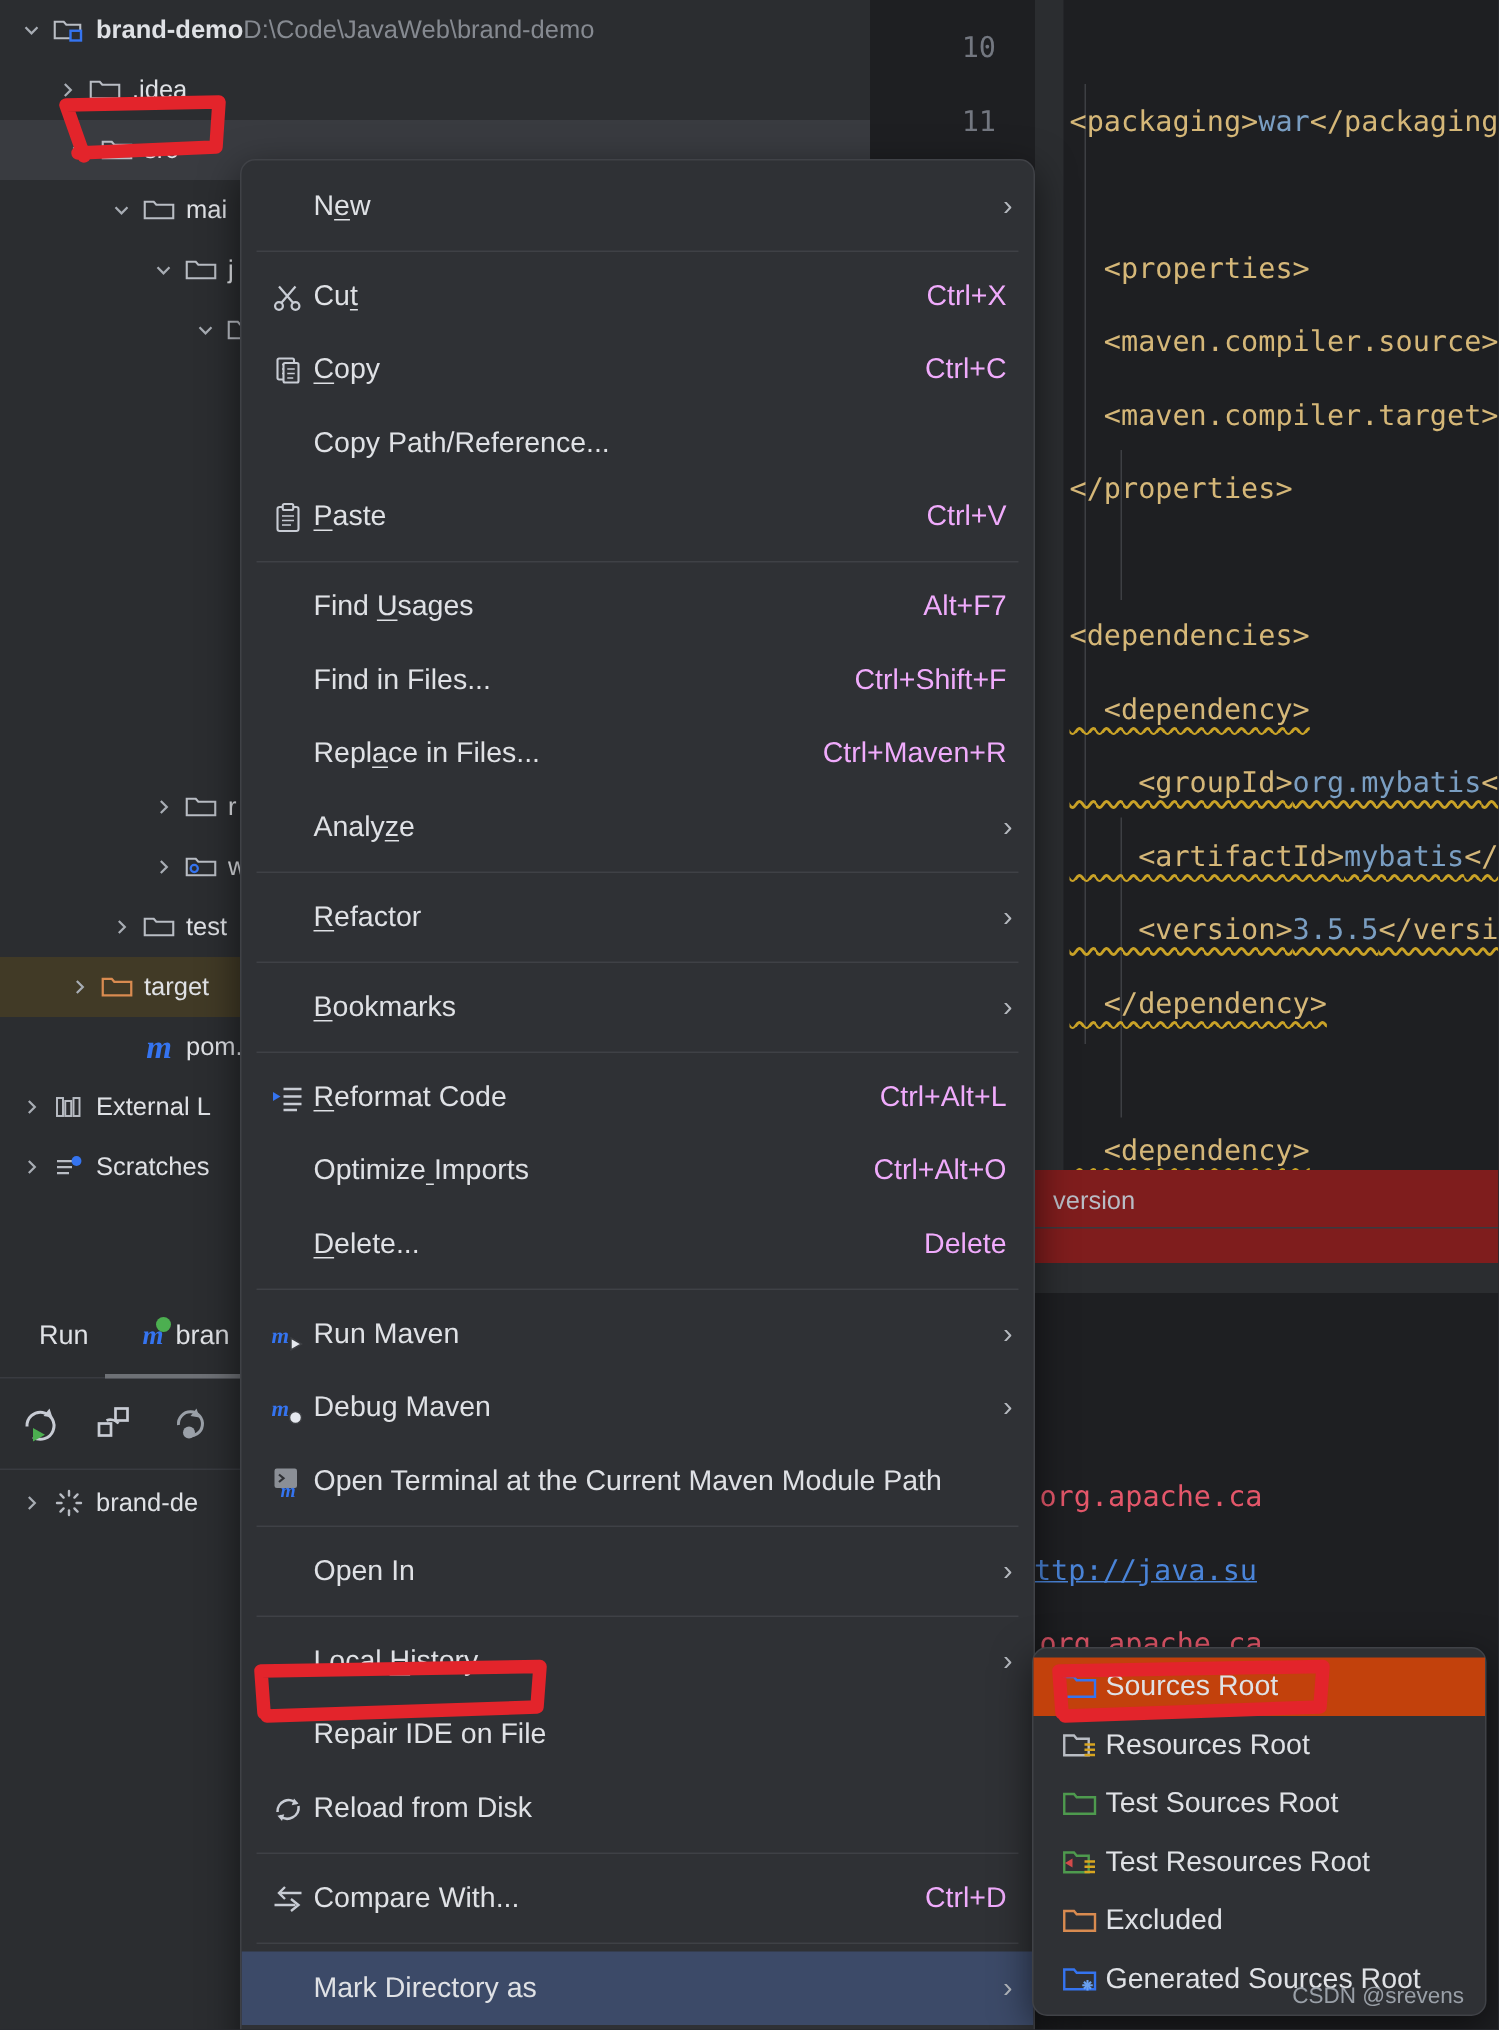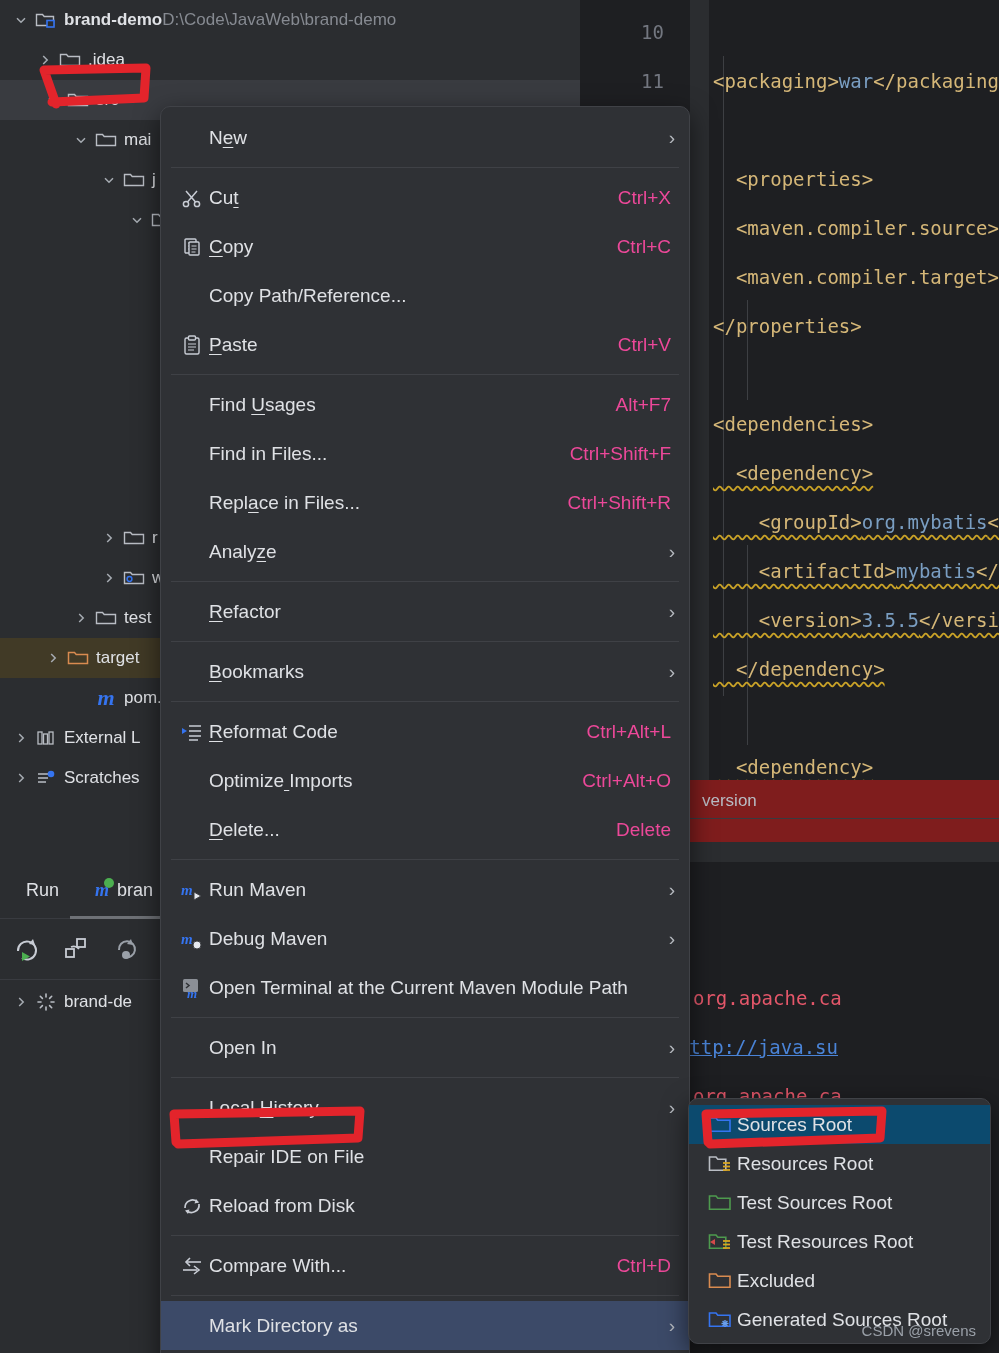--- a/index.html
+++ b/index.html
@@ -137,42 +137,42 @@
     align-items: center;
     height: 49px;
     padding: 0 14px 0 14px;
     color: #dfe1e5;
     font-size: 19px;
     white-space: nowrap;
   }
   .mi.sel { background: #3c4a68; }
   .mi .micon { width: 34px; min-width: 34px; display:flex; align-items:center; justify-content:center; }
   .mi .mlabel { flex: 1 1 auto; }
-  .mi .mshort { color: #ec4899; font-size: 19px; padding-right: 4px;}
+  .mi .mshort { color: #f0abfc; font-size: 19px; padding-right: 4px;}
   .mi .marrow { color: #b5b9bf; width: 20px; text-align: right; font-size: 19px; }
   .msep { height: 1px; background: #3f4146; margin: 5px 10px; }
   .u { text-decoration: underline; text-underline-offset: 3px; }
 
   
   #sub-menu {
     position: absolute;
     left: 688px; top: 1098px;
     width: 303px;
     background: #2f3135;
     border: 1px solid #404247;
     border-radius: 10px;
     box-shadow: 0 8px 26px rgba(0,0,0,.55);
     padding: 6px 0 4px 0;
     box-sizing: border-box;
   }
   .si {
     display:flex; align-items:center; height: 39px;
     padding-left: 14px; color:#dfe1e5; font-size: 19px; white-space:nowrap;
   }
-  .si.sel { background:#0c4a6e; }
+  .si.sel { background:#c2410c; }
   .si .sicon { width: 34px; min-width:34px; display:flex; align-items:center; justify-content:center;}
   #watermark {
     position: absolute; right: 14px; bottom: 4px;
     color:#9aa0a8; font-size: 15px; font-family:"Liberation Sans", sans-serif;
   }
 
   
   .annot { position: absolute; pointer-events: none; }
 </style>
 </head>
@@ -550,21 +550,21 @@
         <span class="mshort">Alt+F7</span>
       </div>
       <div class="mi">
         <span class="micon"></span>
         <span class="mlabel">Find in Files...</span>
         <span class="mshort">Ctrl+Shift+F</span>
       </div>
       <div class="mi">
         <span class="micon"></span>
         <span class="mlabel">Repl<span class="u">a</span>ce in Files...</span>
-        <span class="mshort">Ctrl+Shift+R</span>
+        <span class="mshort">Ctrl+Maven+R</span>
       </div>
       <div class="mi">
         <span class="micon"></span>
         <span class="mlabel">Analy<span class="u">z</span>e</span>
         <span class="marrow">›</span>
       </div>
       <div class="msep"></div>
       <div class="mi">
         <span class="micon"></span>
         <span class="mlabel"><span class="u">R</span>efactor</span>

